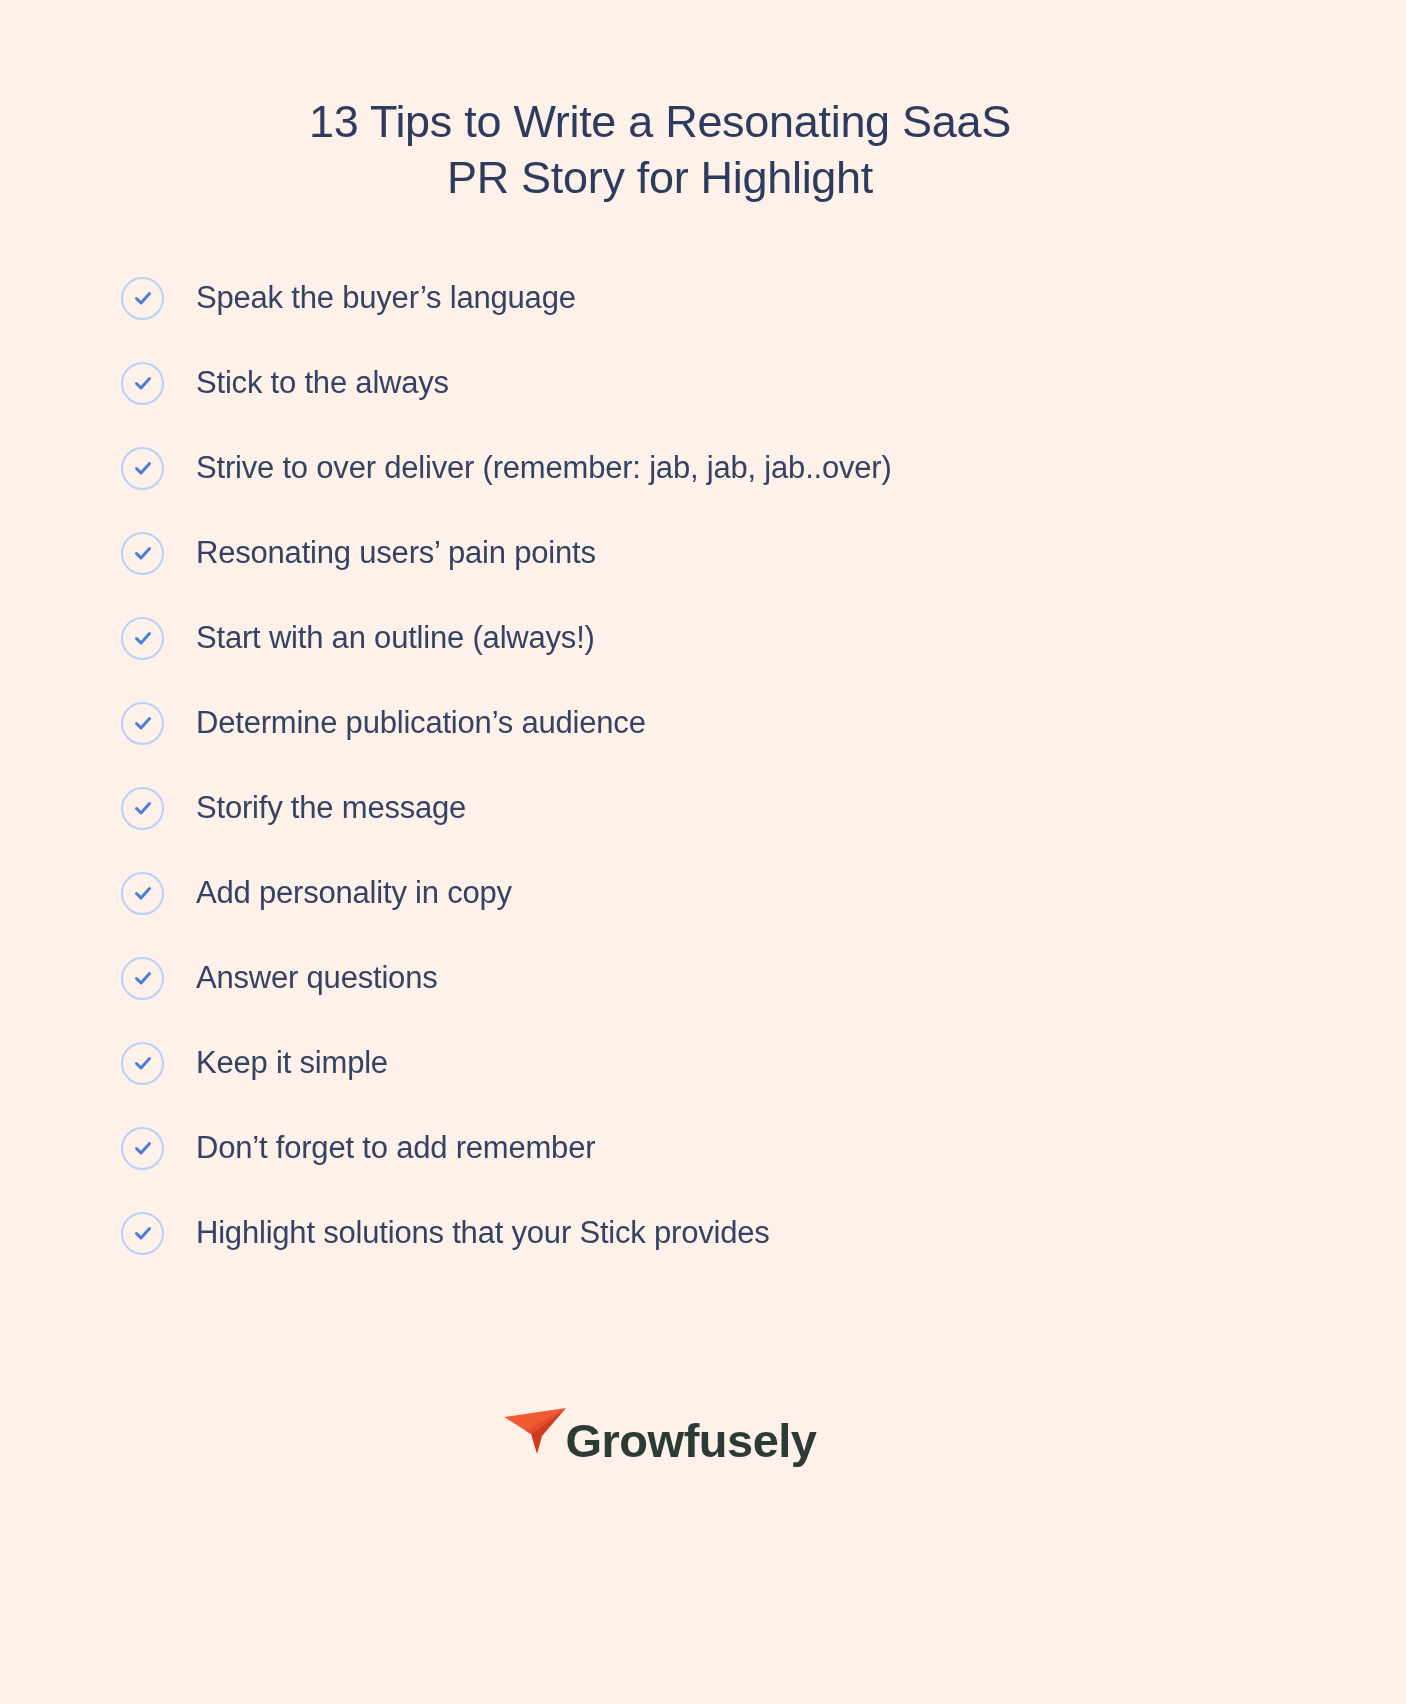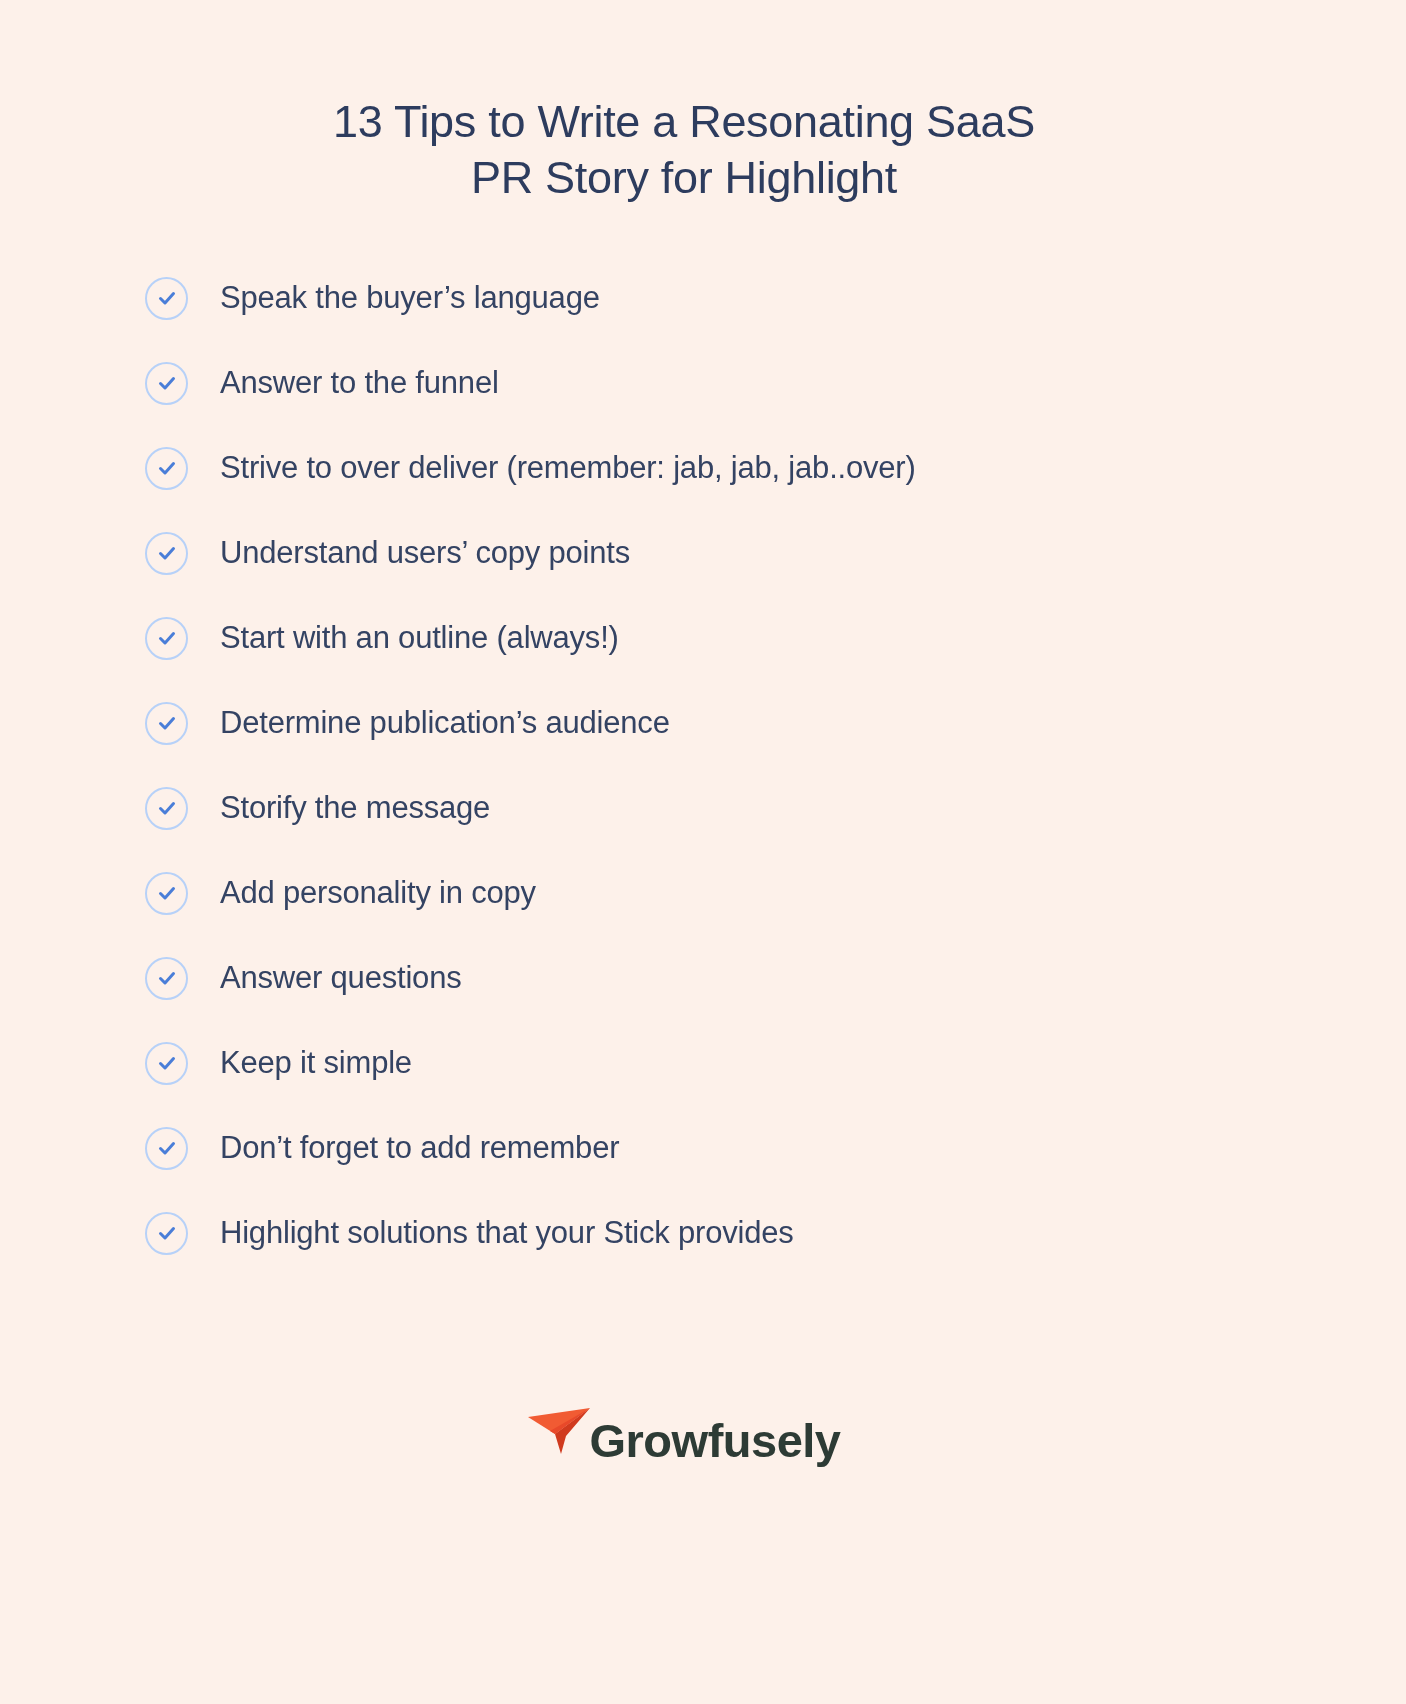--- a/index.html
+++ b/index.html
@@ -12,21 +12,20 @@
     background: #fdf1ea;
     font-family: "Liberation Sans", sans-serif;
     overflow: hidden;
   }
   .page {
     width: 1320px;
     height: 1704px;
     display: flex;
     flex-direction: column;
     box-sizing: border-box;
-    margin-left: 24px;
   }
   .title {
     margin-top: 94px;
     text-align: center;
     font-size: 45px;
     line-height: 1.25;
     font-weight: 500;
     color: #2d3c5e;
     letter-spacing: -0.3px;
   }
@@ -102,37 +101,37 @@
           </svg>
         </span>
       <span class="check-label">Speak the buyer’s language</span>
     </div>
     <div class="check-row">
       <span class="check-circle">
           <svg width="22" height="22" viewBox="0 0 22 22">
             <path d="M4.5 11.5 L9 16 L17.5 6.5" fill="none" stroke="#4a7ed8" stroke-width="3" stroke-linecap="round" stroke-linejoin="round"></path>
           </svg>
         </span>
-      <span class="check-label">Answer to the funnel</span>
+      <span class="check-label">Stick to the always</span>
     </div>
     <div class="check-row">
       <span class="check-circle">
           <svg width="22" height="22" viewBox="0 0 22 22">
             <path d="M4.5 11.5 L9 16 L17.5 6.5" fill="none" stroke="#4a7ed8" stroke-width="3" stroke-linecap="round" stroke-linejoin="round"></path>
           </svg>
         </span>
       <span class="check-label">Strive to over deliver (remember: jab, jab, jab..over)</span>
     </div>
     <div class="check-row">
       <span class="check-circle">
           <svg width="22" height="22" viewBox="0 0 22 22">
             <path d="M4.5 11.5 L9 16 L17.5 6.5" fill="none" stroke="#4a7ed8" stroke-width="3" stroke-linecap="round" stroke-linejoin="round"></path>
           </svg>
         </span>
-      <span class="check-label">Understand users’ copy points</span>
+      <span class="check-label">Resonating users’ pain points</span>
     </div>
     <div class="check-row">
       <span class="check-circle">
           <svg width="22" height="22" viewBox="0 0 22 22">
             <path d="M4.5 11.5 L9 16 L17.5 6.5" fill="none" stroke="#4a7ed8" stroke-width="3" stroke-linecap="round" stroke-linejoin="round"></path>
           </svg>
         </span>
       <span class="check-label">Start with an outline (always!)</span>
     </div>
     <div class="check-row">

